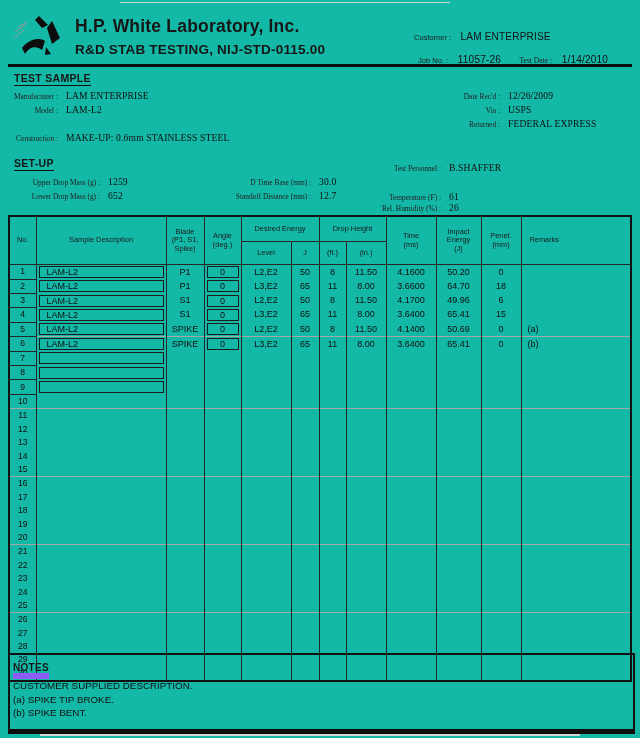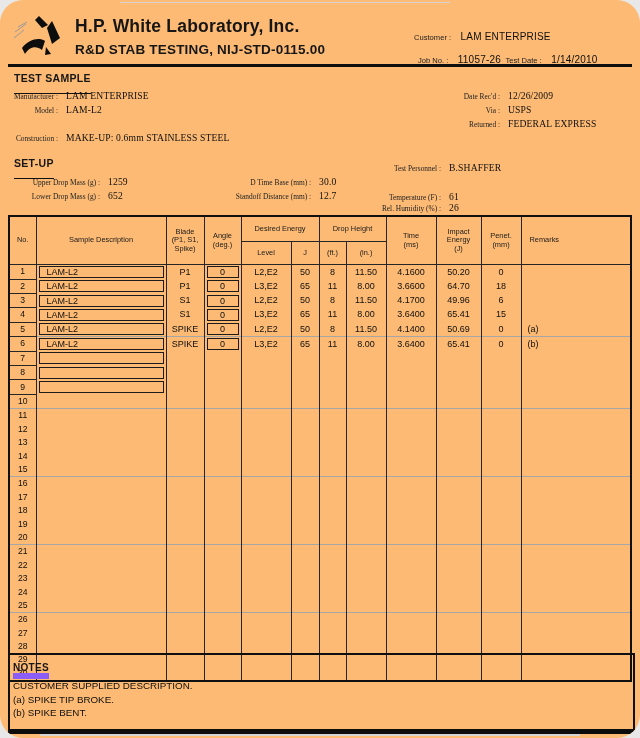--- a/index.html
+++ b/index.html
@@ -1,29 +1,29 @@
 <!DOCTYPE html>
 <html><head>
 <meta charset="utf-8">
 <style>
   html,body{margin:0;padding:0;background:#e8e8e8;}
   .page{
-    position:relative;width:640px;height:738px;background:#fdba74;
-    font-family:"Liberation Sans",sans-serif;color:#161616;overflow:hidden;border-radius:23px;
+    position:relative;width:640px;height:738px;background:#14b8a6;
+    font-family:"Liberation Sans",sans-serif;color:#161616;overflow:hidden;
   }
   .abs{position:absolute;}
   
   .company-title{left:75px;top:16px;font-size:17.5px;font-weight:bold;letter-spacing:.2px;}
   .report-title{left:75px;top:42px;font-size:13.5px;font-weight:bold;letter-spacing:.2px;}
   .pair{white-space:nowrap;}
   .pair .lbl{font-size:7.6px;color:#1d1d1d;}
   .pair .val{font-size:10px;color:#101010;letter-spacing:.2px;}
   .rule{left:8px;top:64px;width:624px;height:3px;background:#0e0e0e;}
   
-  .sect{font-size:10.5px;font-weight:bold;letter-spacing:.3px;border-bottom:1px solid #111;padding-bottom:9px;}
+  .sect{font-size:10.5px;font-weight:bold;letter-spacing:.3px;border-bottom:1px solid #111;padding-bottom:1px;}
   
   .frow{position:absolute;white-space:nowrap;font-family:Liberation Serif, serif;}
   .frow .lbl{display:inline-block;text-align:right;font-size:7.4px;color:#222;vertical-align:baseline;}
   .frow .val{font-size:9.6px;color:#0f0f0f;margin-left:4px;vertical-align:baseline;letter-spacing:.15px;}
   
   table.main{
     position:absolute;left:8px;top:215px;width:624px;
     border-collapse:collapse;table-layout:fixed;
     border:2px solid #101010;
   }
@@ -78,21 +78,21 @@
   <div class="abs company-title">H.P. White Laboratory, Inc.</div>
   <div class="abs report-title">R&amp;D STAB TESTING, NIJ-STD-0115.00</div>
 
   <div class="abs pair" style="left:414px;top:26px;">
     <span class="lbl">Customer :</span>
     <span class="val" style="margin-left:5px;">LAM ENTERPRISE</span>
   </div>
   <div class="abs pair" style="left:418px;top:49px;">
     <span class="lbl">Job No. :</span>
     <span class="val" style="margin-left:5px;">11057-26</span>
-    <span class="lbl" style="">Test Date :</span>
+    <span class="lbl" style="margin-left:14px;font-family:Liberation Serif, serif;">Test Date :</span>
     <span class="val" style="margin-left:5px;">1/14/2010</span>
   </div>
   <div class="abs rule"></div>
 
   <div class="abs sect" style="left:14px;top:72px;">TEST SAMPLE</div>
 
   <div class="frow" style="left:0;top:85px;">
     <span class="lbl" style="width:58px;">Manufacturer :</span>
     <span class="val">LAM ENTERPRISE</span>
   </div>

